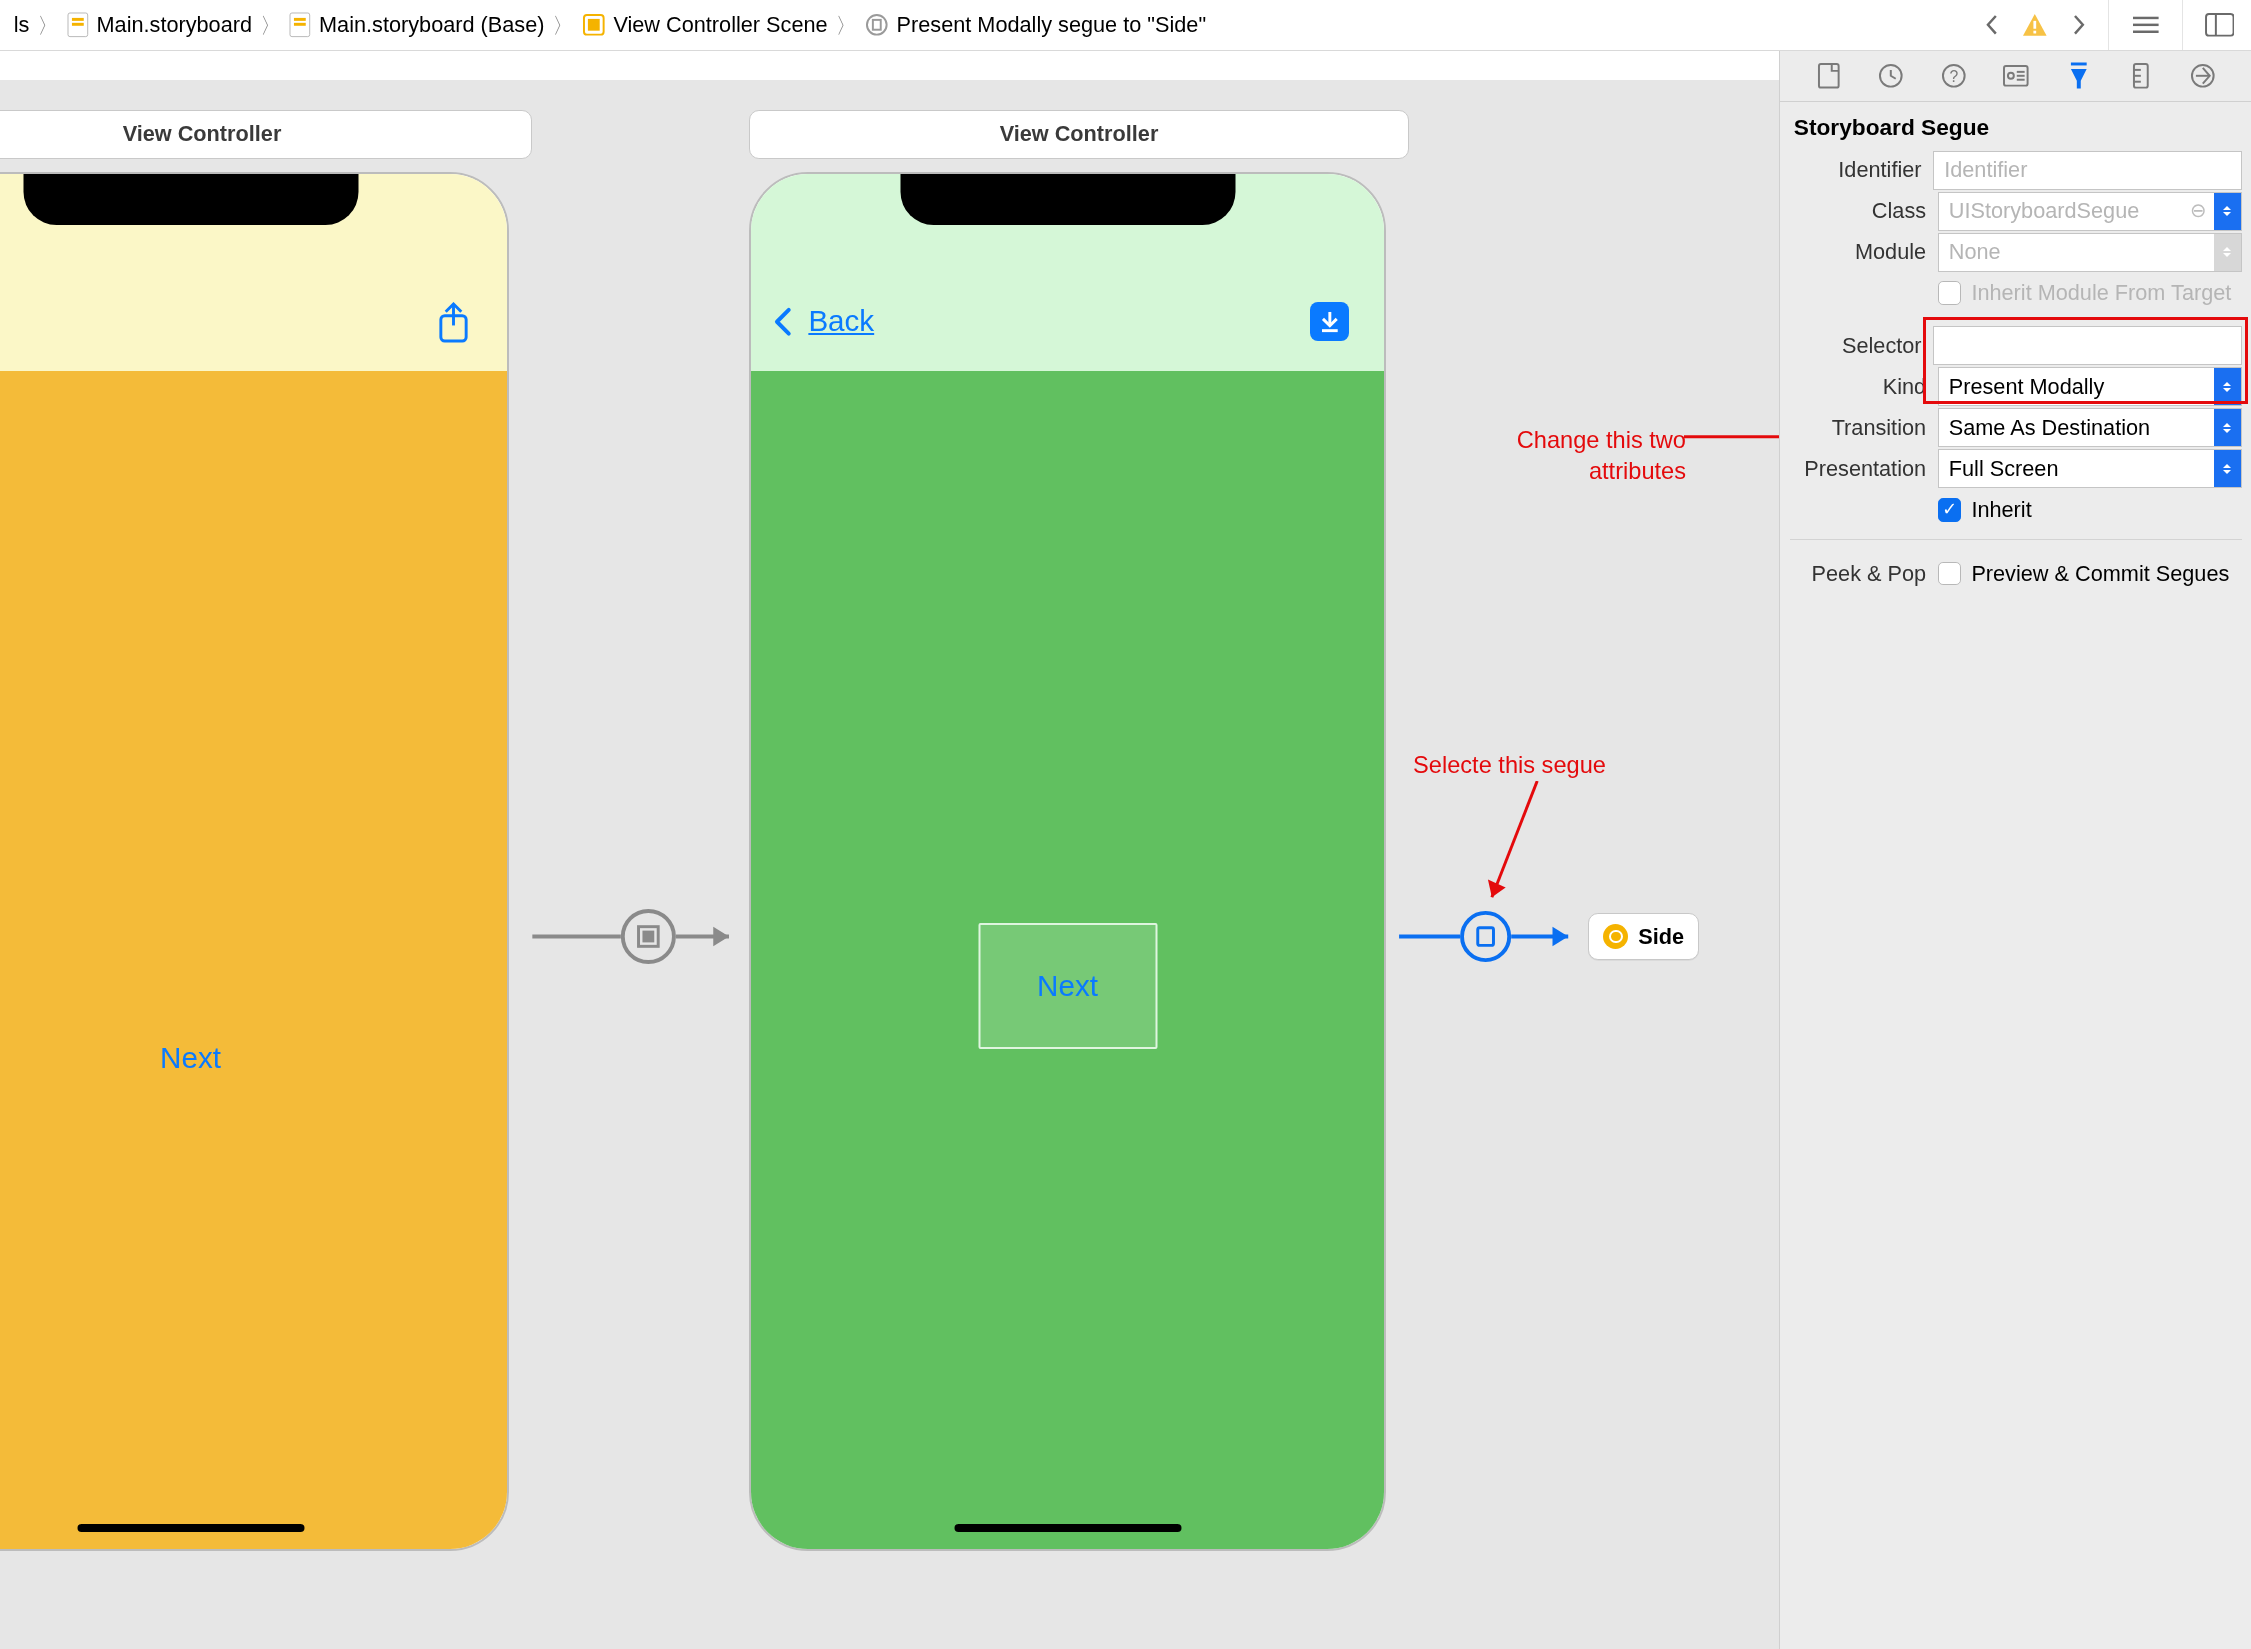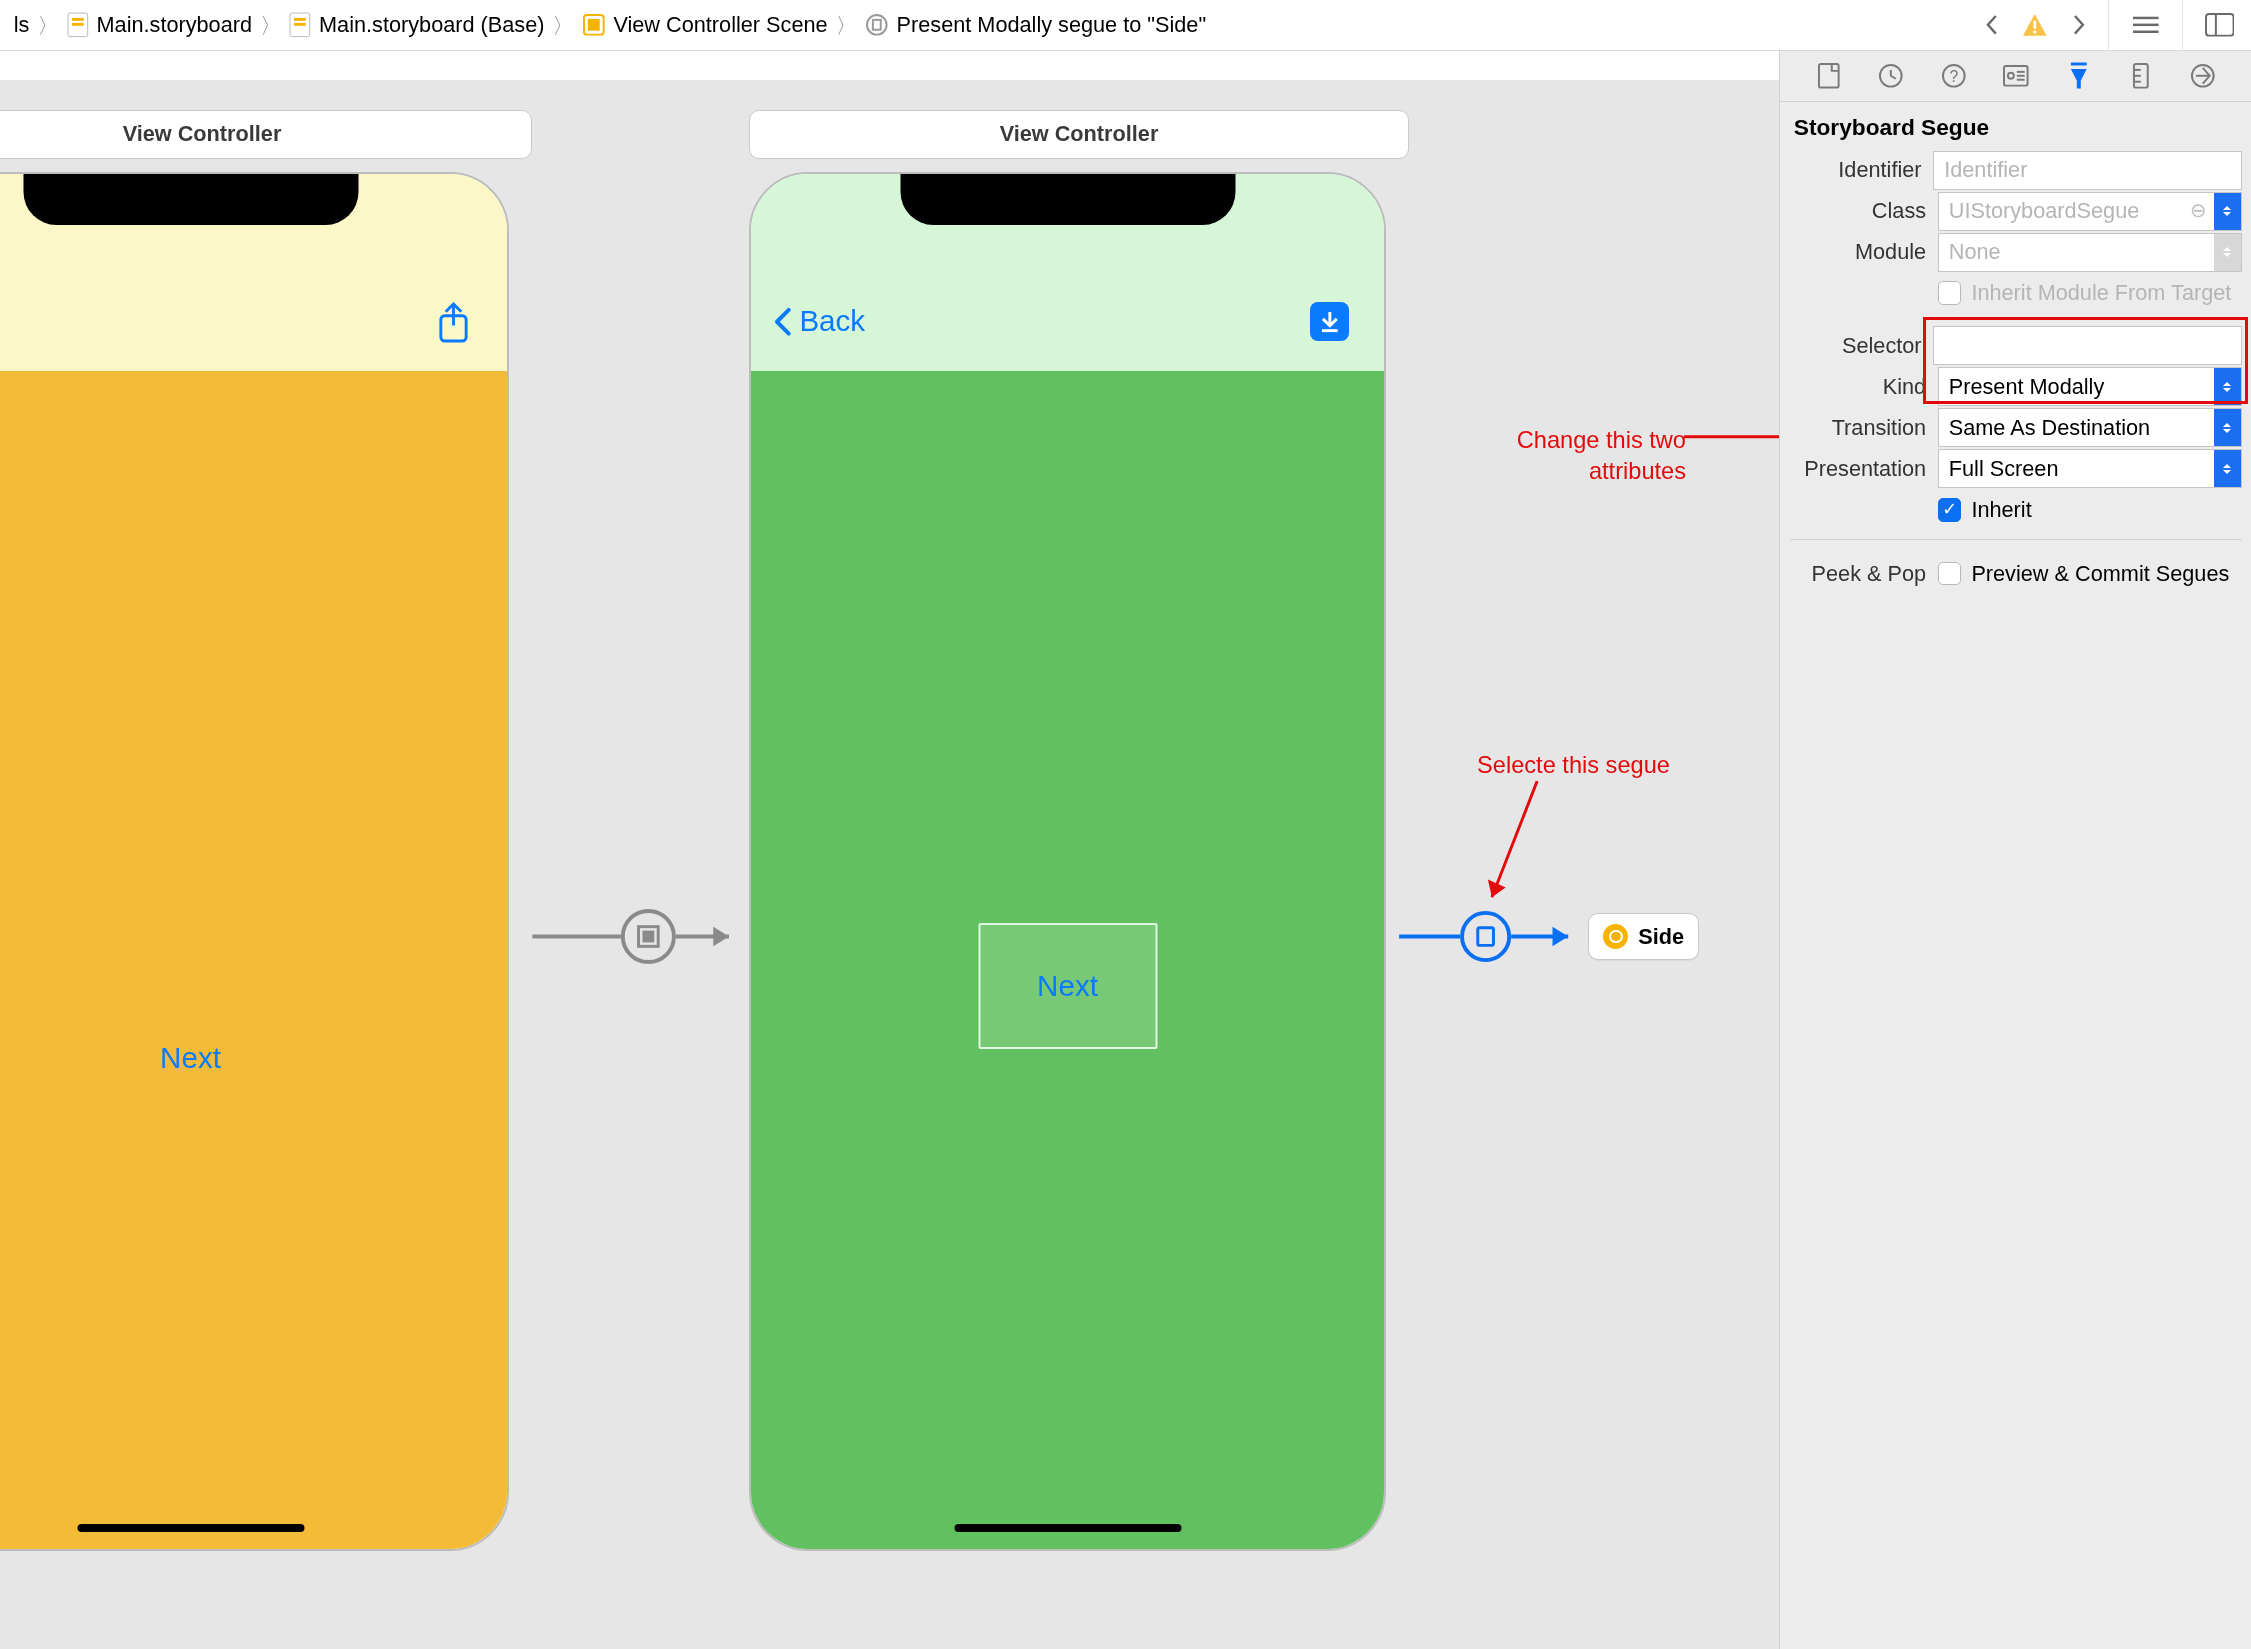--- a/index.html
+++ b/index.html
@@ -39,21 +39,21 @@
   .scene-title{height:49px;background:#fff;border:1px solid #c9c9c9;border-radius:9.9px;display:flex;align-items:center;justify-content:center;font-weight:700;font-size:21.7px;color:#3a3a3a;margin-bottom:13.8px;}
   .phone{width:637px;height:1379px;border:2px solid #bcbcbc;border-radius:59px;background:#fff;position:relative;overflow:hidden;}
   .notch{position:absolute;top:0;left:50%;transform:translateX(-50%);width:335px;height:51px;background:#000;border-bottom-left-radius:33px;border-bottom-right-radius:33px;}
   .homebar{position:absolute;bottom:17.7px;left:50%;transform:translateX(-50%);width:227px;height:7.9px;background:#000;border-radius:5.9px;}
   .ph-yellow .ph-top{height:197px;background:#fbf7c7;position:relative;}
   .ph-yellow .ph-body{position:absolute;top:197px;left:0;right:0;bottom:0;background:#f4bb39;}
   .ph-green .ph-top{height:197px;background:#d5f7d7;position:relative;}
   .ph-green .ph-body{position:absolute;top:197px;left:0;right:0;bottom:0;background:#61c060;}
   .share-icon{position:absolute;right:35px;top:128px;}
   .dl-icon{position:absolute;right:35px;top:128px;width:39px;height:39px;background:#0a7aff;border-radius:7.9px;display:flex;align-items:center;justify-content:center;}
-  .back-btn{position:absolute;left:21.7px;top:130px;display:flex;align-items:center;color:#0a7aff;font-size:29.6px;gap:7px;}
+  .back-btn{position:absolute;left:21.7px;top:130px;display:flex;align-items:center;color:#0a7aff;font-size:29.6px;gap:16px;text-decoration:underline;}
   .nxt{color:#0a7aff;font-size:29.6px;}
   .ph-yellow .nxt{position:absolute;left:50%;top:670px;transform:translateX(-50%);}
   .container-sel{position:absolute;left:50%;top:552px;transform:translateX(-50%);width:179px;height:126px;border:2px solid #dff5df;background:rgba(255,255,255,0.14);display:flex;align-items:center;justify-content:center;border-radius:2px;}
 
   
   .side-chip{position:absolute;background:#fff;border:1px solid #c8c8c8;border-radius:9.9px;height:47px;display:flex;align-items:center;gap:9.9px;padding:0 13.8px;box-shadow:0 1px 0 rgba(0,0,0,.05);}
   .side-chip .dot{width:25.6px;height:25.6px;border-radius:50%;background:#f5b300;display:flex;align-items:center;justify-content:center;}
   .side-chip .dot::after{content:"";width:9.9px;height:9.9px;border:2px solid #fff;border-radius:50%;}
   .side-chip span{font-weight:700;font-size:21.7px;}
 
@@ -200,21 +200,21 @@
       <div class="dot"></div>
       <span>Side</span>
     </div>
 
     <div class="annot" style="left:1489px;top:345px;width:197px;">Change this two attributes</div>
     <svg style="position:absolute;left:1684px;top:342px;" width="197" height="29.6" viewBox="0 0 200 30">
       <line x1="0" y1="15" x2="180" y2="15" stroke="#e40a0c" stroke-width="3"></line>
       <path d="M180 15 L164 7 L164 23 Z" fill="#e40a0c"></path>
     </svg>
 
-    <div class="annot" style="left:1460px;top:670px;width:227px;text-align:center;">Selecte this segue</div>
+    <div class="annot" style="left:1396px;top:670px;width:227px;text-align:center;">Selecte this segue</div>
     <svg style="position:absolute;left:1478px;top:701px;" width="79" height="138" viewBox="0 0 80 140">
       <line x1="60" y1="0" x2="14" y2="118" stroke="#e40a0c" stroke-width="3"></line>
       <path d="M14 118 L10 100 L28 108 Z" fill="#e40a0c"></path>
     </svg>
 
   </div>
 
   <div class="insp">
     <div class="insp-tabs">
       <div class="tab">

